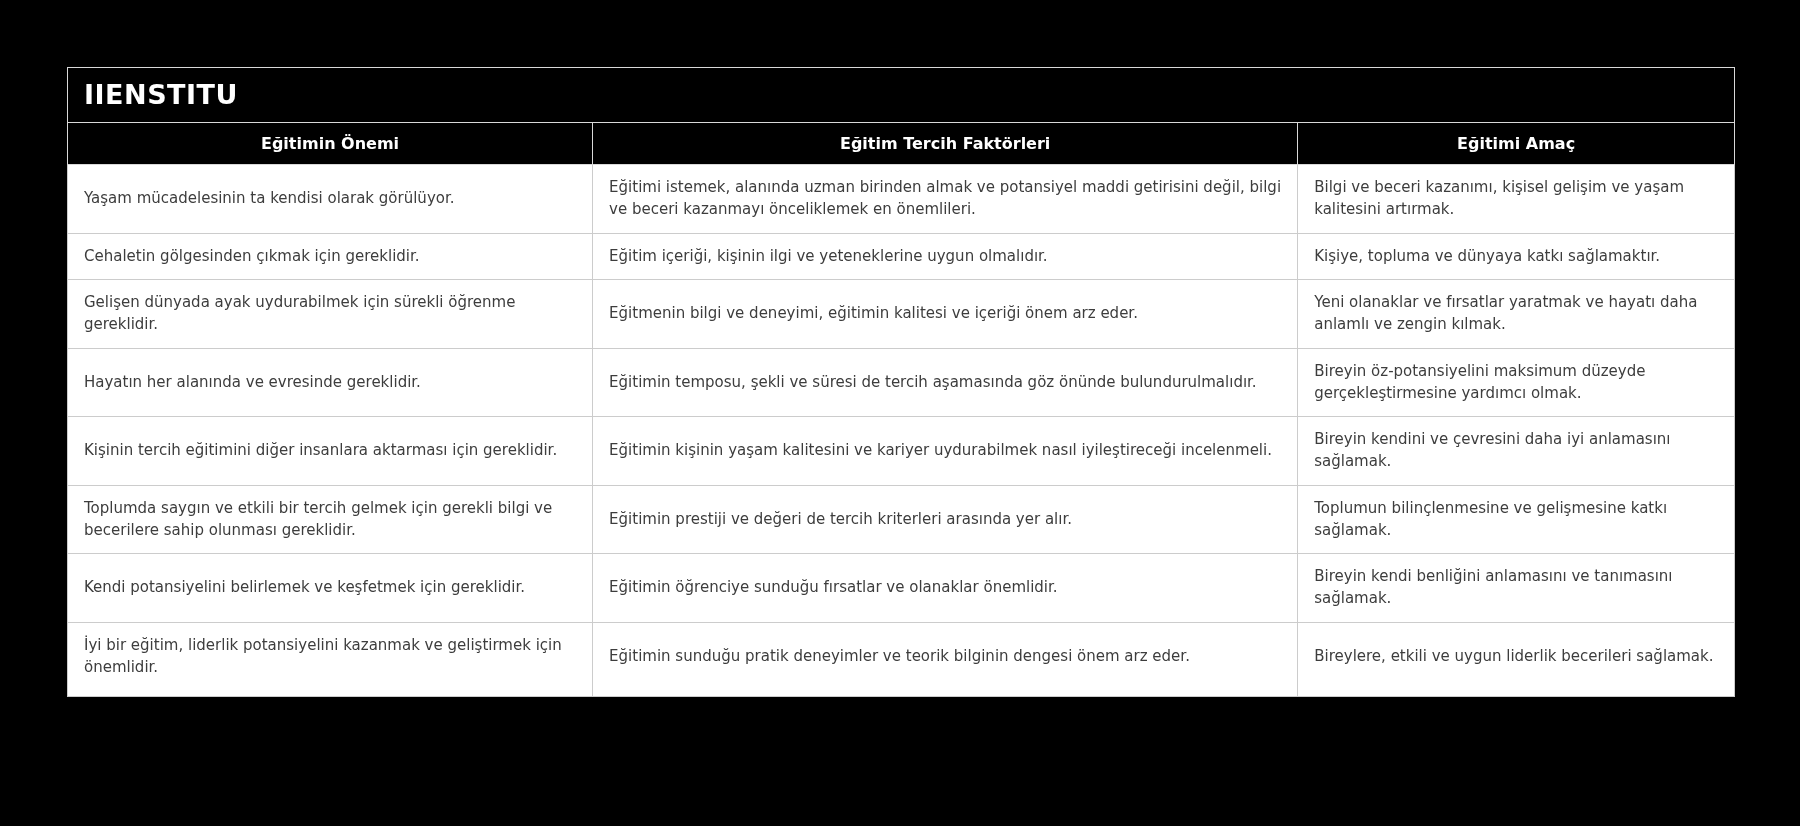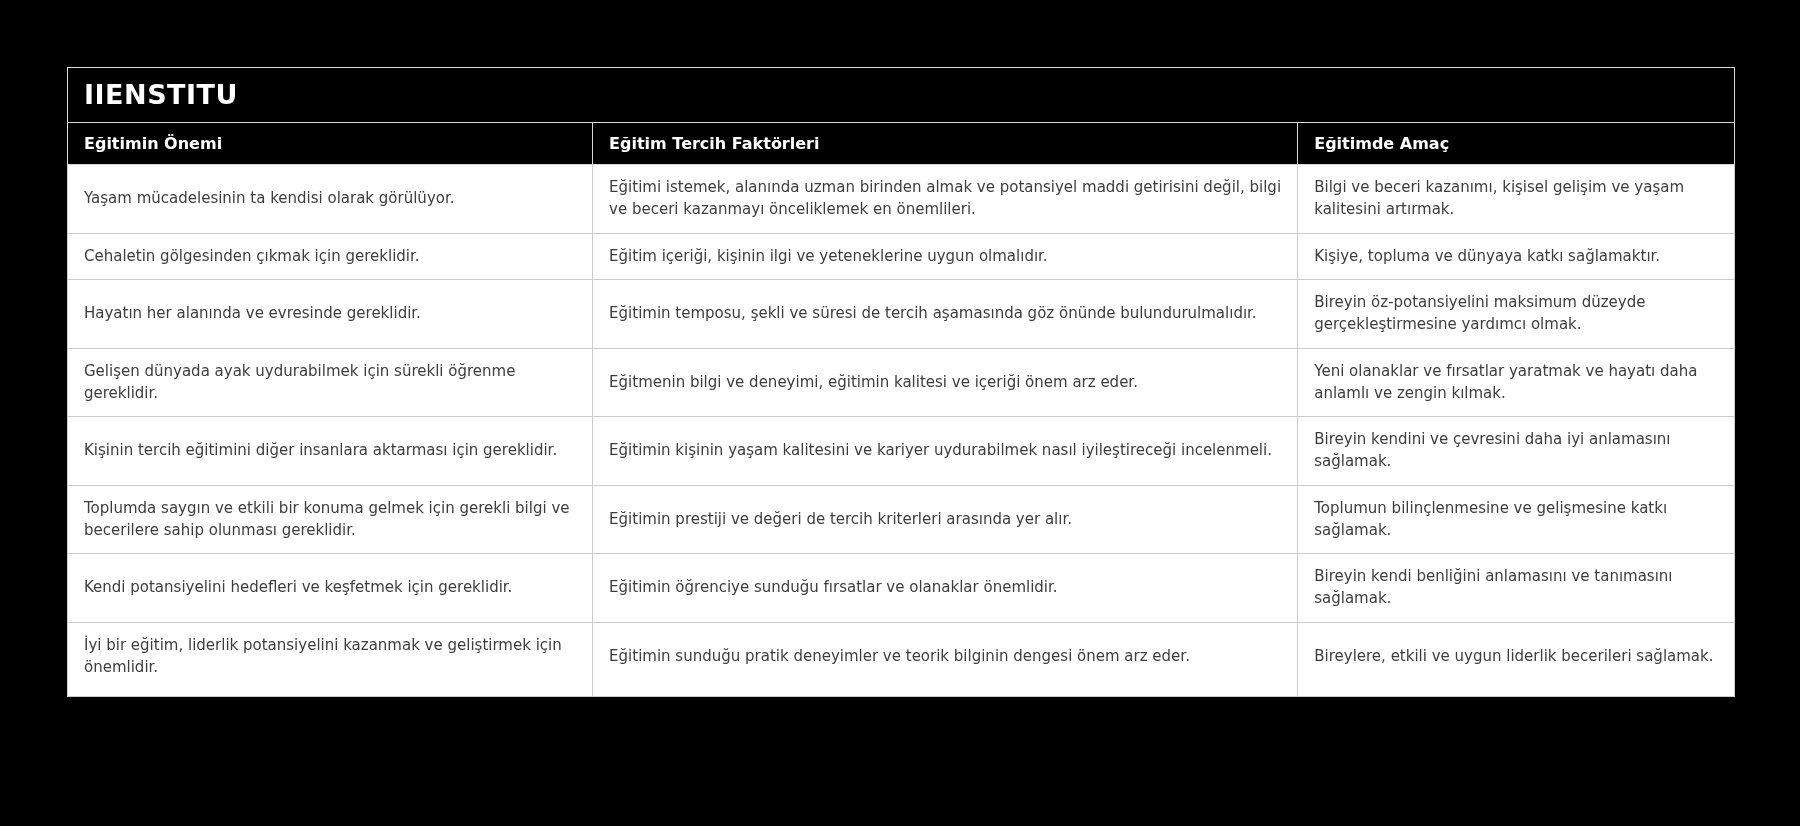--- a/index.html
+++ b/index.html
@@ -33,21 +33,21 @@
     letter-spacing: 0.5px;
     padding: 11px 16px 12px 16px;
     border: 1px solid #d9d9d9;
     text-align: left;
   }
   th.col-header {
     background: #000000;
     color: #ffffff;
     font-size: 16px;
     font-weight: bold;
-    text-align: left;
+    text-align: center;
     padding: 11px 16px;
     border: 1px solid #d9d9d9;
   }
   td {
     background: #ffffff;
     color: #3d3d3d;
     font-size: 15px;
     line-height: 1.45;
     text-align: left;
     vertical-align: middle;
@@ -66,56 +66,56 @@
       <col class="col-2">
       <col class="col-3">
     </colgroup>
     <thead>
       <tr>
         <th class="title-cell" colspan="3">IIENSTITU</th>
       </tr>
       <tr>
         <th class="col-header">Eğitimin Önemi</th>
         <th class="col-header">Eğitim Tercih Faktörleri</th>
-        <th class="col-header">Eğitimde Amaç</th>
+        <th class="col-header">Eğitimi Amaç</th>
       </tr>
     </thead>
     <tbody>
         <tr>
           <td>Yaşam mücadelesinin ta kendisi olarak görülüyor.</td>
           <td>Eğitimi istemek, alanında uzman birinden almak ve potansiyel maddi getirisini değil, bilgi ve beceri kazanmayı önceliklemek en önemlileri.</td>
           <td>Bilgi ve beceri kazanımı, kişisel gelişim ve yaşam kalitesini artırmak.</td>
         </tr>
         <tr>
           <td>Cehaletin gölgesinden çıkmak için gereklidir.</td>
           <td>Eğitim içeriği, kişinin ilgi ve yeteneklerine uygun olmalıdır.</td>
           <td>Kişiye, topluma ve dünyaya katkı sağlamaktır.</td>
         </tr>
         <tr>
+          <td>Gelişen dünyada ayak uydurabilmek için sürekli öğrenme gereklidir.</td>
+          <td>Eğitmenin bilgi ve deneyimi, eğitimin kalitesi ve içeriği önem arz eder.</td>
+          <td>Yeni olanaklar ve fırsatlar yaratmak ve hayatı daha anlamlı ve zengin kılmak.</td>
+        </tr>
+        <tr>
           <td>Hayatın her alanında ve evresinde gereklidir.</td>
           <td>Eğitimin temposu, şekli ve süresi de tercih aşamasında göz önünde bulundurulmalıdır.</td>
           <td>Bireyin öz-potansiyelini maksimum düzeyde gerçekleştirmesine yardımcı olmak.</td>
-        </tr>
-        <tr>
-          <td>Gelişen dünyada ayak uydurabilmek için sürekli öğrenme gereklidir.</td>
-          <td>Eğitmenin bilgi ve deneyimi, eğitimin kalitesi ve içeriği önem arz eder.</td>
-          <td>Yeni olanaklar ve fırsatlar yaratmak ve hayatı daha anlamlı ve zengin kılmak.</td>
         </tr>
         <tr>
           <td>Kişinin tercih eğitimini diğer insanlara aktarması için gereklidir.</td>
           <td>Eğitimin kişinin yaşam kalitesini ve kariyer uydurabilmek nasıl iyileştireceği incelenmeli.</td>
           <td>Bireyin kendini ve çevresini daha iyi anlamasını sağlamak.</td>
         </tr>
         <tr>
-          <td>Toplumda saygın ve etkili bir konuma gelmek için gerekli bilgi ve becerilere sahip olunması gereklidir.</td>
+          <td>Toplumda saygın ve etkili bir tercih gelmek için gerekli bilgi ve becerilere sahip olunması gereklidir.</td>
           <td>Eğitimin prestiji ve değeri de tercih kriterleri arasında yer alır.</td>
           <td>Toplumun bilinçlenmesine ve gelişmesine katkı sağlamak.</td>
         </tr>
         <tr>
-          <td>Kendi potansiyelini hedefleri ve keşfetmek için gereklidir.</td>
+          <td>Kendi potansiyelini belirlemek ve keşfetmek için gereklidir.</td>
           <td>Eğitimin öğrenciye sunduğu fırsatlar ve olanaklar önemlidir.</td>
           <td>Bireyin kendi benliğini anlamasını ve tanımasını sağlamak.</td>
         </tr>
         <tr>
           <td>İyi bir eğitim, liderlik potansiyelini kazanmak ve geliştirmek için önemlidir.</td>
           <td>Eğitimin sunduğu pratik deneyimler ve teorik bilginin dengesi önem arz eder.</td>
           <td>Bireylere, etkili ve uygun liderlik becerileri sağlamak.</td>
         </tr>
       </tbody>
   </table>

